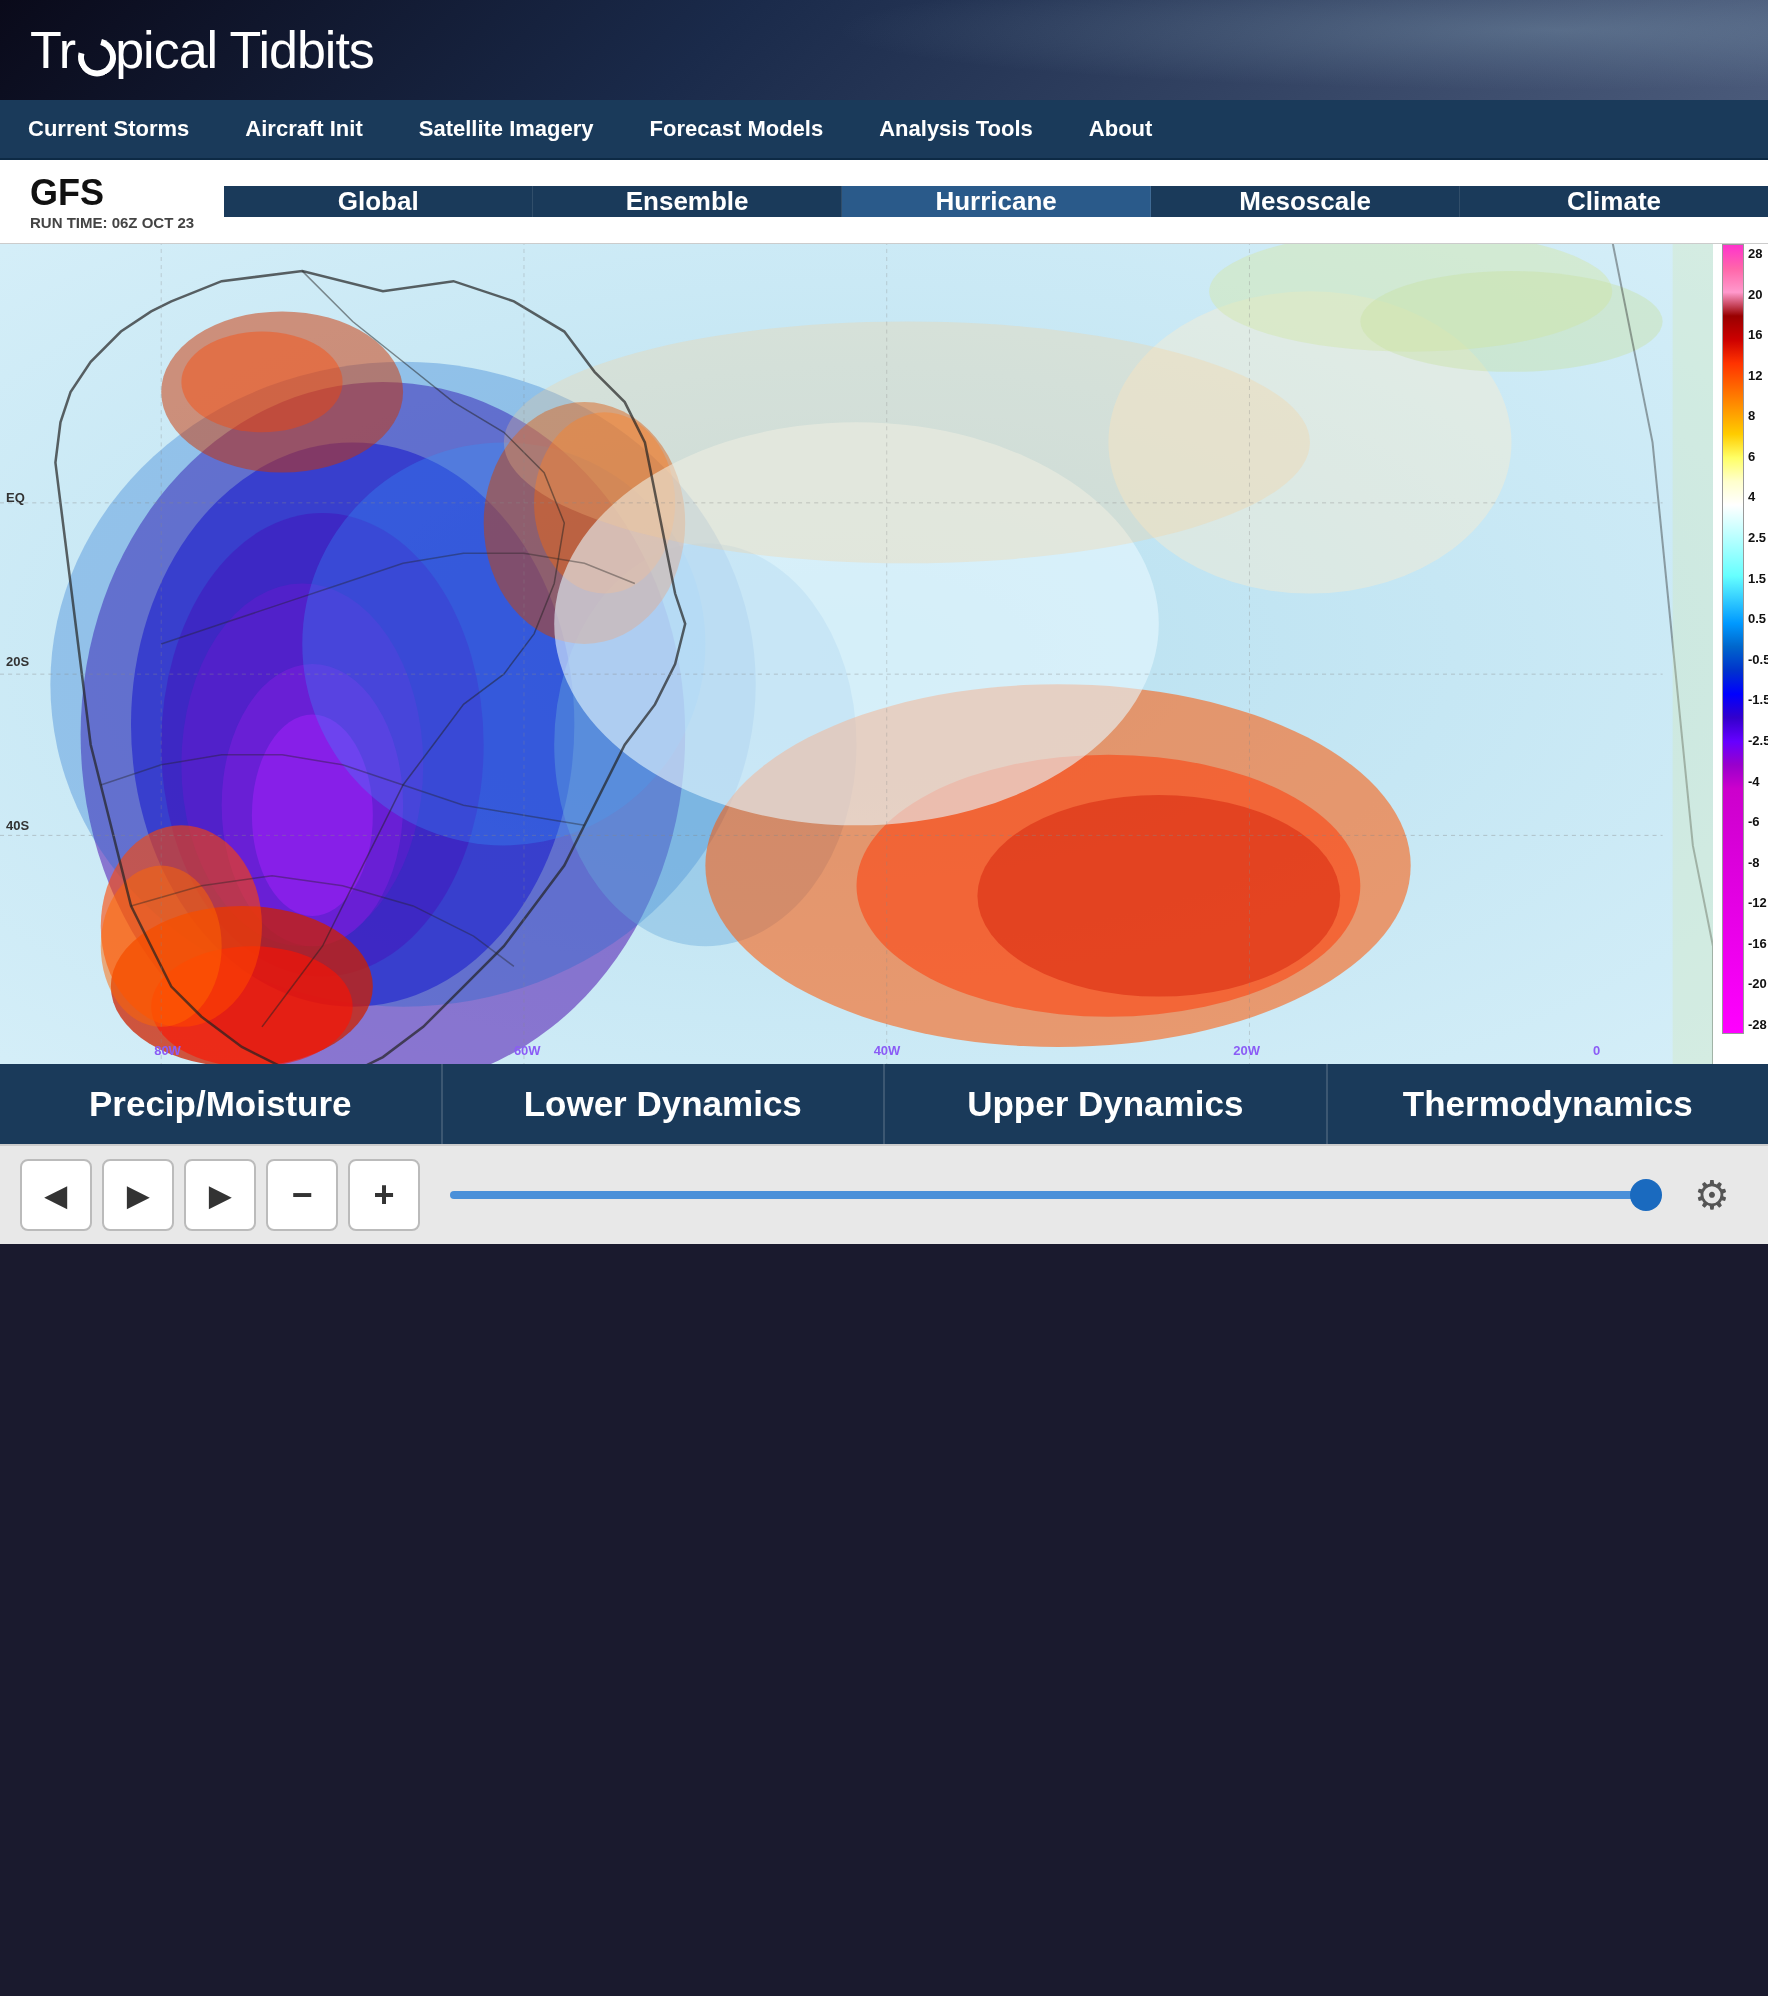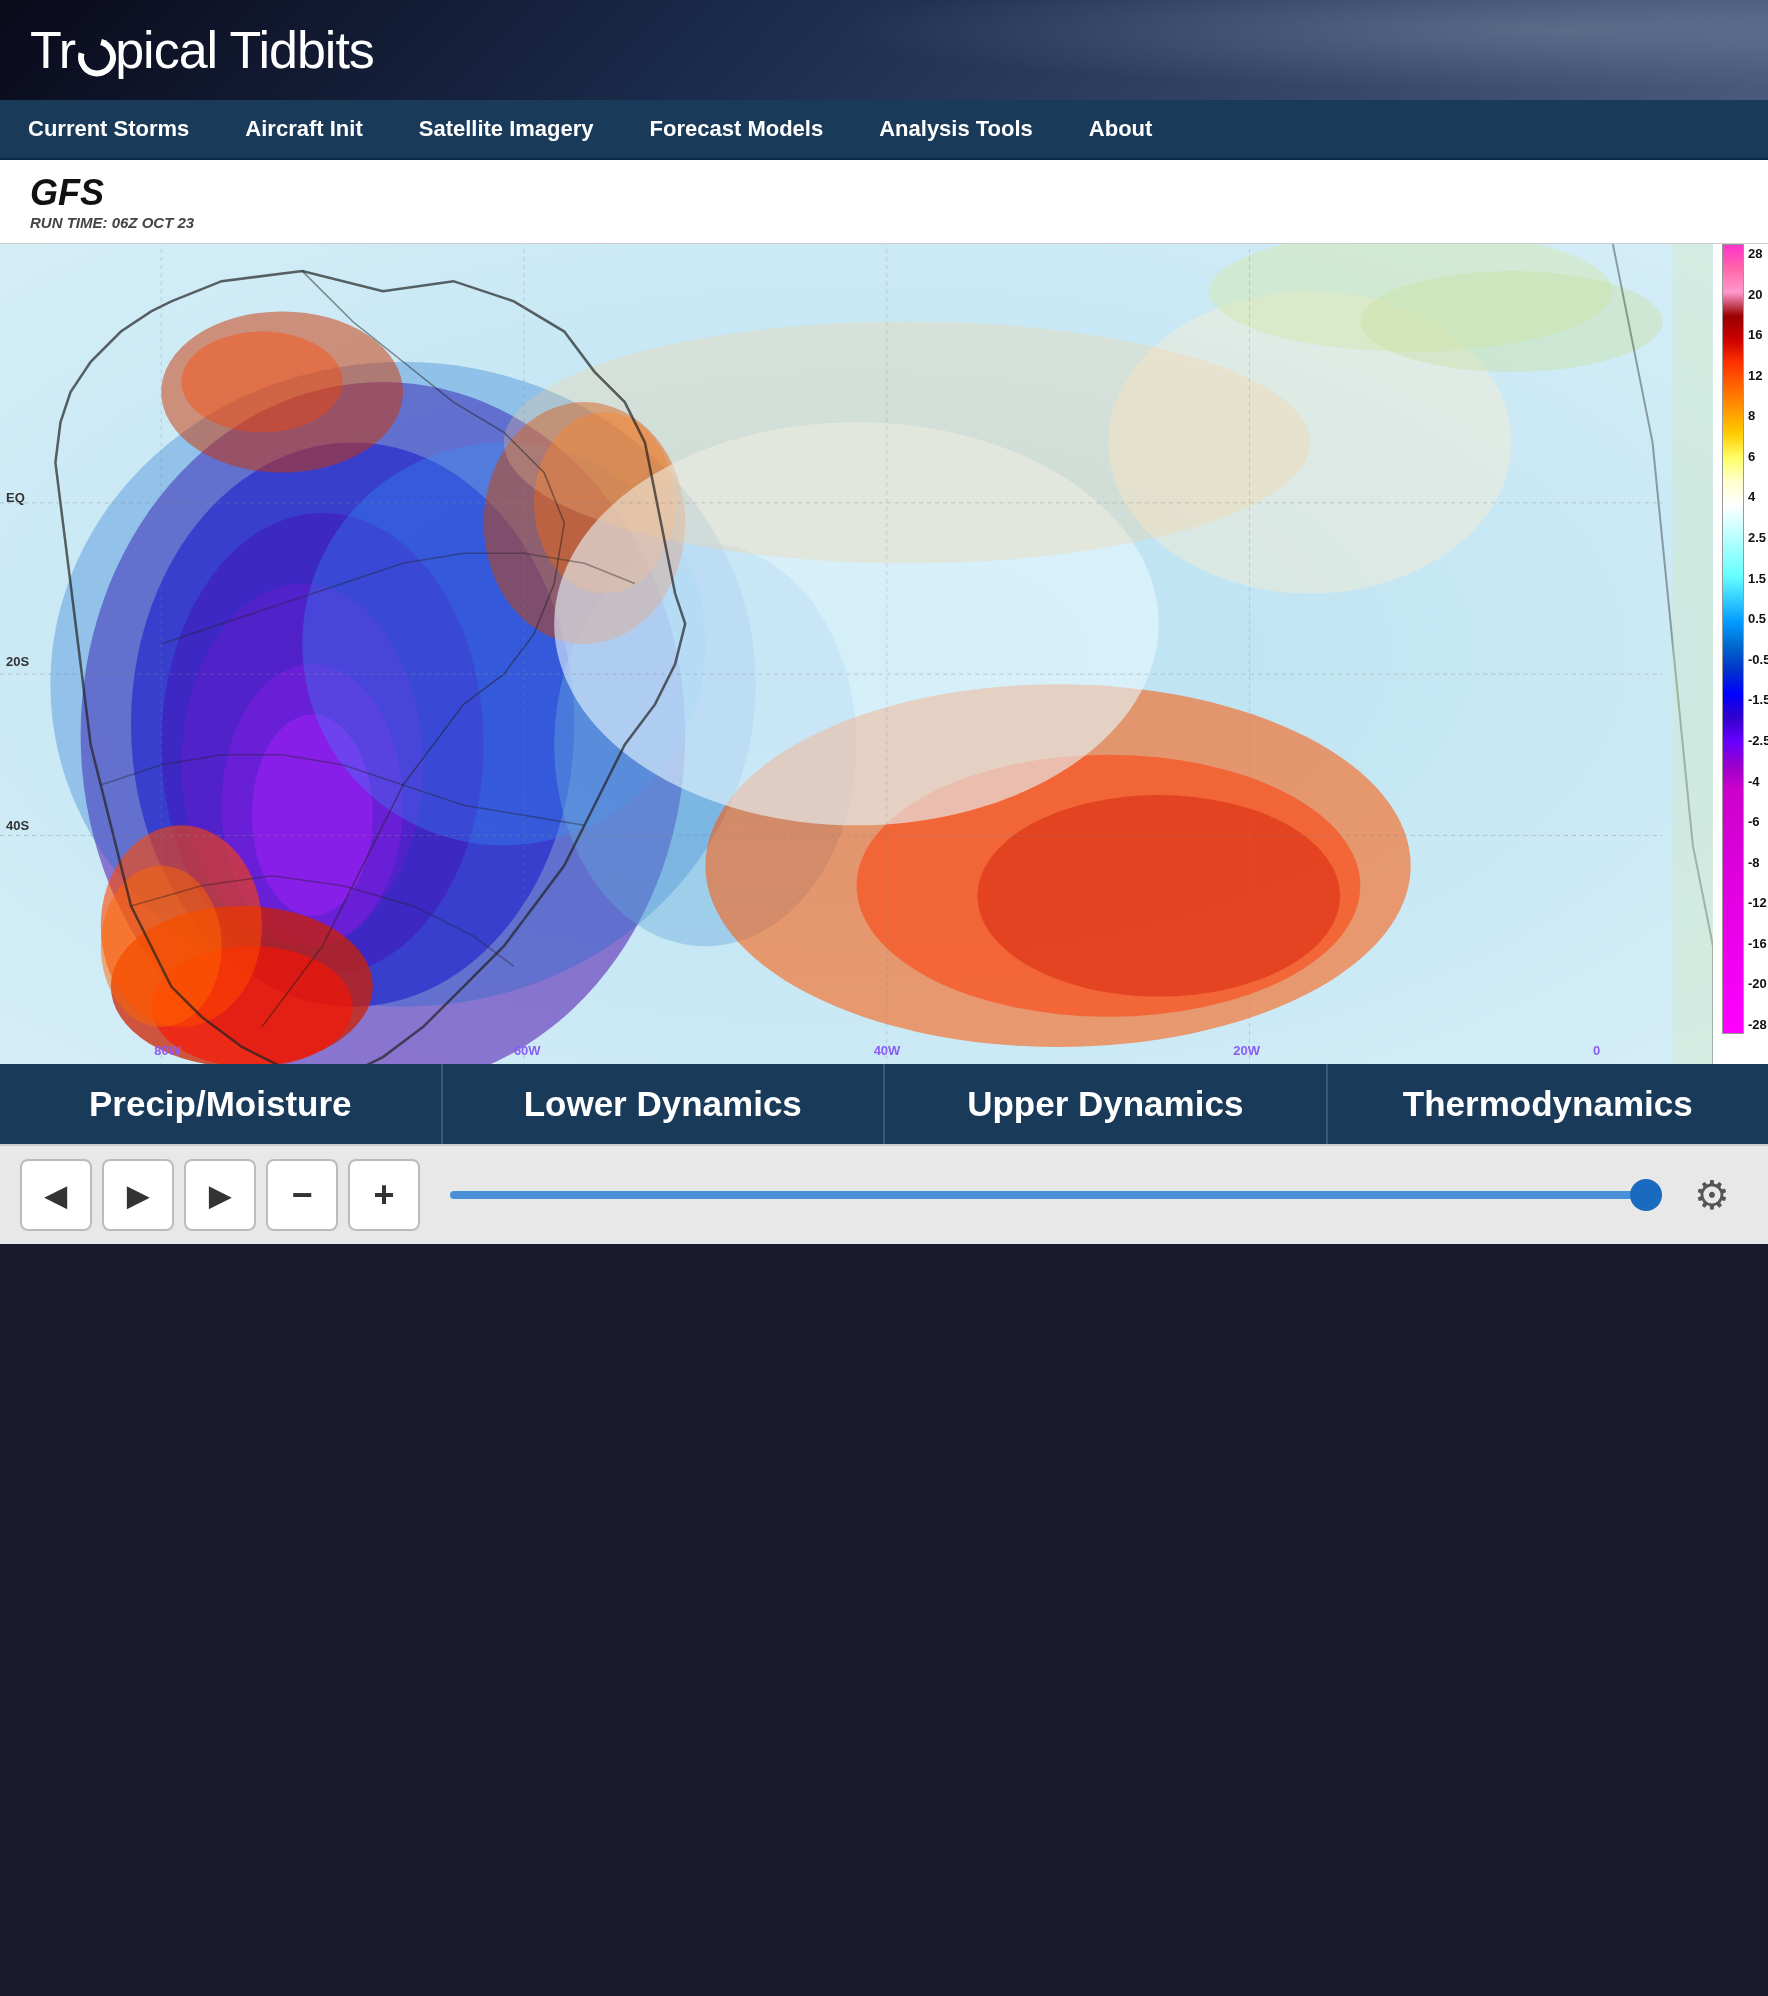--- a/index.html
+++ b/index.html
@@ -67,21 +67,20 @@
       background: white;
       padding: 0;
     }
 
     
     .gfs-header {
       display: flex;
       align-items: center;
       background: white;
       border-bottom: 1px solid #ccc;
-      font-style: italic;
     }
     .gfs-title-block {
       padding: 12px 30px;
       min-width: 220px;
       display: flex;
       flex-direction: column;
       justify-content: center;
     }
     .gfs-label {
       font-size: 36px;
@@ -275,20 +274,27 @@
   <a>Analysis Tools</a>
   <a>About</a>
 </nav>
 
 <div class="content-area">
 
   <div class="gfs-header">
     <div class="gfs-title-block">
       <div class="gfs-label">GFS</div>
       <div class="gfs-runtime">RUN TIME: 06Z OCT 23</div>
+    </div>
+    <div class="gfs-tabs">
+      <div class="gfs-tab">Global</div>
+      <div class="gfs-tab">Ensemble</div>
+      <div class="gfs-tab active">Hurricane</div>
+      <div class="gfs-tab">Mesoscale</div>
+      <div class="gfs-tab">Climate</div>
     </div>
   </div>
 
 
   <div class="map-visual">
 
     <div class="map-watermark">TROPICALTIDBITS.COM</div>
 
     <div class="map-bg">
       <svg width="100%" height="100%" viewBox="0 0 1700 820" preserveAspectRatio="xMidYMid slice" xmlns="http://www.w3.org/2000/svg">

